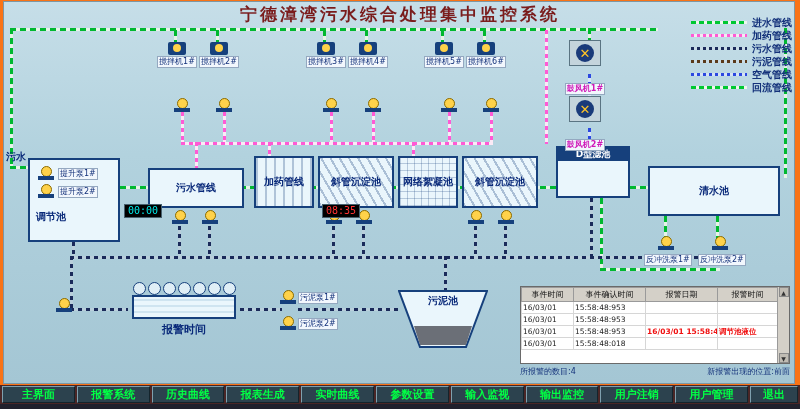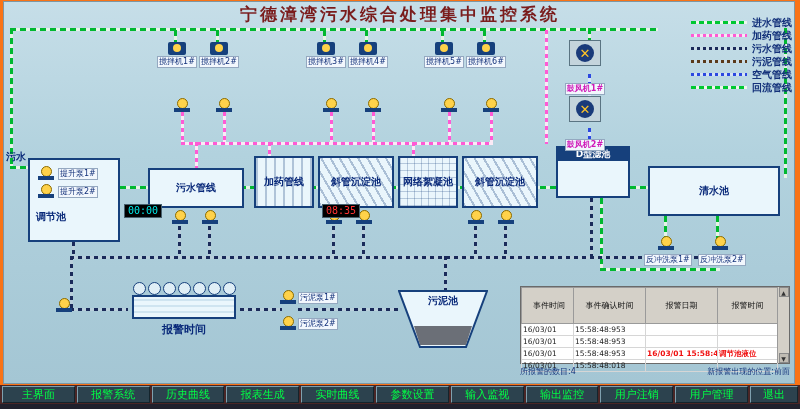--- a/index.html
+++ b/index.html
@@ -66,32 +66,32 @@
   .sludge-wrap{position:absolute;left:398px;top:290px;width:90px;height:58px;z-index:2}
   .sludge-wrap .tlabel{align-items:flex-start;padding-top:4px}
   .press{position:absolute;left:128px;top:282px;width:112px;z-index:2}
   .rollers{display:flex;justify-content:center}
   .roller{width:11px;height:11px;border:1px solid #16407c;border-radius:50%;background:#dfeef6;margin:0 1px}
   .press-body{width:104px;height:24px;margin:0 auto;border:2px solid #16407c;background:repeating-linear-gradient(0deg,#eaf6fc 0 4px,#cfe4f0 4px 6px);box-sizing:border-box}
 
   
   .table-wrap{position:absolute;left:520px;top:286px;width:270px;height:78px;background:#fff;border:1px solid #6a6a6a;z-index:3;box-sizing:border-box}
   .table-wrap table{border-collapse:collapse;width:256px;table-layout:fixed}
-  .table-wrap th{background:#d4d0c8;border:1px solid #9a9a9a;font-weight:normal;font-size:8px;height:13px;padding:11px;color:#111;overflow:hidden;white-space:nowrap}
+  .table-wrap th{background:#d4d0c8;border:1px solid #9a9a9a;font-weight:normal;font-size:8px;height:13px;padding:0;color:#111;overflow:hidden;white-space:nowrap}
   .table-wrap td{border:1px solid #d6d6d6;height:11px;padding:0 1px;color:#222;font-size:7.5px;overflow:hidden;white-space:nowrap}
   .alarm-row td:nth-child(3),.alarm-row td:nth-child(4){color:#f01010;font-weight:bold}
   .vscroll{position:absolute;right:0;top:0;width:12px;height:100%;background:#d4d0c8;border-left:1px solid #9a9a9a;display:flex;flex-direction:column;justify-content:space-between;align-items:center;box-sizing:border-box}
   .sbtn{width:10px;height:10px;background:#c0bcb4;border:1px solid #8a8a8a;font-size:6px;color:#333;display:flex;align-items:center;justify-content:center;box-sizing:border-box}
   .sbtn.up::before{content:"▲"}
   .sbtn.down::before{content:"▼"}
   .table-footer{position:absolute;left:520px;top:366px;width:270px;display:flex;justify-content:space-between;font-size:8px;color:#13317a;z-index:3}
 
   
   .menubar{position:absolute;left:0;top:385px;width:800px;height:19px;background:#4a2626;display:flex;gap:2px;padding:1px 2px;box-sizing:border-box;z-index:5}
-  .mbtn{flex:1;background:#2c424e;border:1px solid;border-color:#7fa0ae #14242c #14242c #7fa0ae;color:#00ff44;font-size:11px;font-weight:normal;display:flex;align-items:center;justify-content:center;line-height:1;cursor:pointer;white-space:nowrap;overflow:hidden}
+  .mbtn{flex:1;background:#2c424e;border:1px solid;border-color:#7fa0ae #14242c #14242c #7fa0ae;color:#00ff44;font-size:11px;font-weight:bold;display:flex;align-items:center;justify-content:center;line-height:1;cursor:pointer;white-space:nowrap;overflow:hidden}
   .mbtn.small{flex:.65}
   .bottomstrip{position:absolute;left:0;top:404px;width:800px;height:5px;background:#20202c;z-index:5}
 </style>
 </head>
 <body>
 
 <div class="screen">
   <div class="panel"></div>
   <div class="title">宁德漳湾污水综合处理集中监控系统</div>
 

